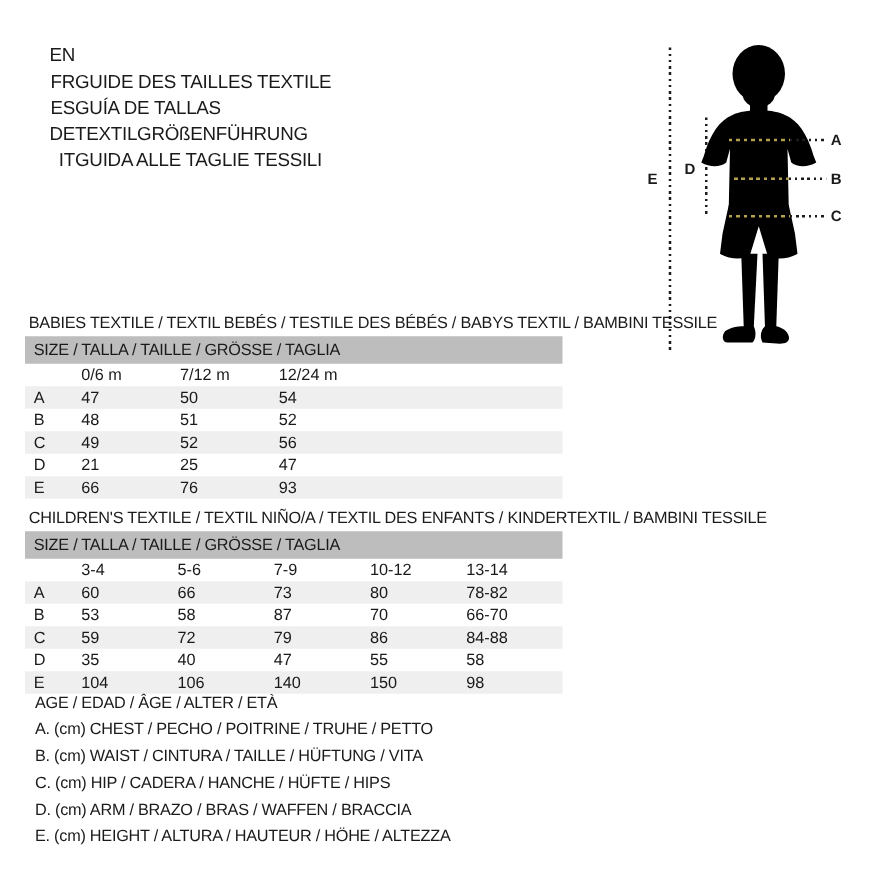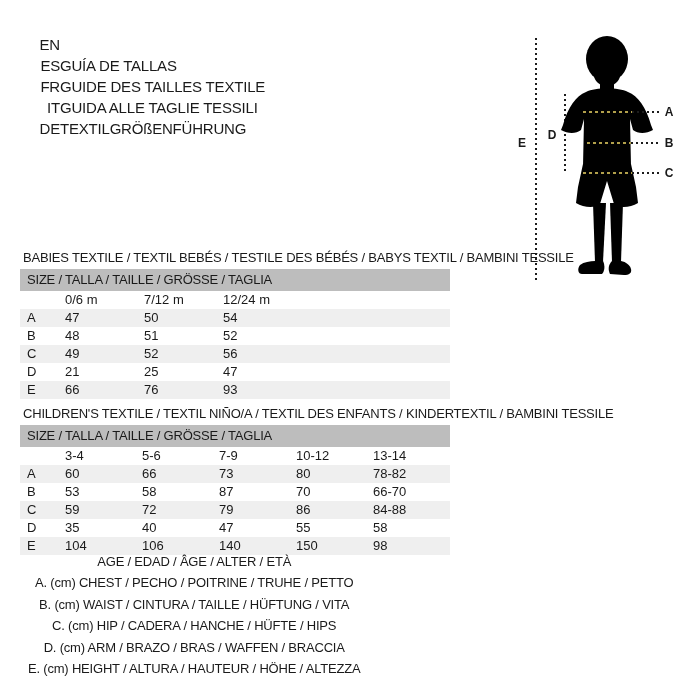--- a/index.html
+++ b/index.html
@@ -38,47 +38,47 @@
     padding-left: 7px; font-size: 13px; letter-spacing: -0.2px; margin-top: 14px; }
   .trow { display: flex; height: 18px; line-height: 18px; font-size: 13px; }
   .cl { flex: 0 0 45px; width: 45px; padding-left: 7px; box-sizing: border-box; }
   .cv { text-align: left; }
   .babies .cv { flex: 0 0 79px; width: 79px; }
   .children .cv { flex: 0 0 77px; width: 77px; }
   .rows .trow:nth-child(odd) { background: var(--stripe, #efefef); }
 
   
   .legend { position: absolute; left: 28px; top: 551px; }
-  .legend-line { height: 21.4px; line-height: 21.4px; font-size: 13px; letter-spacing: -0.2px; white-space: nowrap; text-align: center; }
+  .legend-line { height: 21.4px; line-height: 21.4px; font-size: 13px; letter-spacing: -0.2px; white-space: nowrap; }
 </style>
 </head>
 <body>
 
 <div class="page">
 
   <div class="lang-block">
 
   <div class="lang-row">
       <span class="lang-code">EN</span>
     </div>
       <div class="lang-row">
+      <span class="lang-code">FR</span>
+      <span class="lang-label">GUIDE DES TAILLES TEXTILE</span>
+    </div>
+      <div class="lang-row">
       <span class="lang-code">ES</span>
       <span class="lang-label">GUÍA DE TALLAS</span>
     </div>
       <div class="lang-row">
-      <span class="lang-code">FR</span>
-      <span class="lang-label">GUIDE DES TAILLES TEXTILE</span>
+      <span class="lang-code">DE</span>
+      <span class="lang-label">TEXTILGRÖßENFÜHRUNG</span>
     </div>
       <div class="lang-row">
       <span class="lang-code">IT</span>
       <span class="lang-label">GUIDA ALLE TAGLIE TESSILI</span>
-    </div>
-      <div class="lang-row">
-      <span class="lang-code">DE</span>
-      <span class="lang-label">TEXTILGRÖßENFÜHRUNG</span>
     </div>
     </div>
 
   <div class="figure">
     <span class="fig-label" style="left:17px; top:118px;">E</span>
     <div class="vdots" style="left:30px; top:13px; height:242px;"></div>
     <span class="fig-label" style="left:47px; top:110px;">D</span>
     <div class="vdots" style="left:59px; top:69px; height:79px;"></div>
 
     <svg class="fig-svg" width="105" height="245" viewBox="0 0 105 245">

